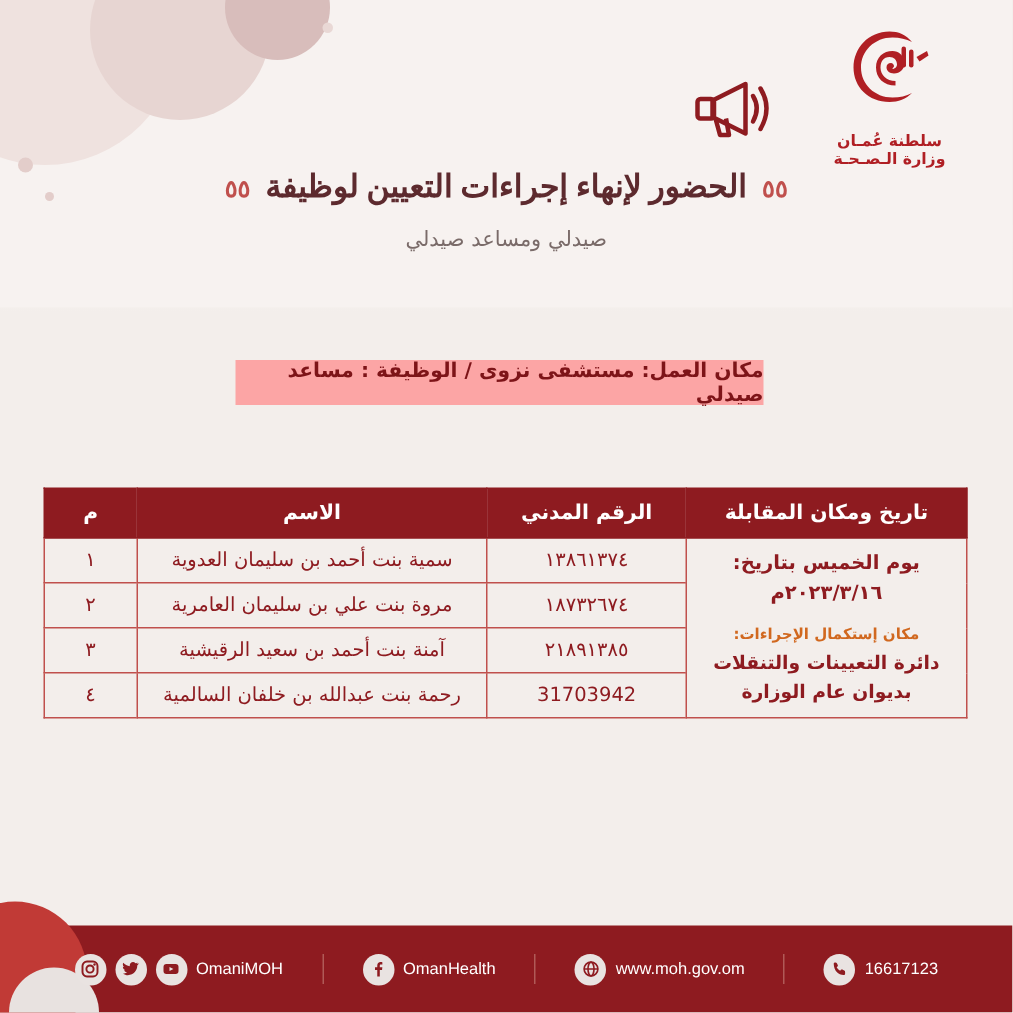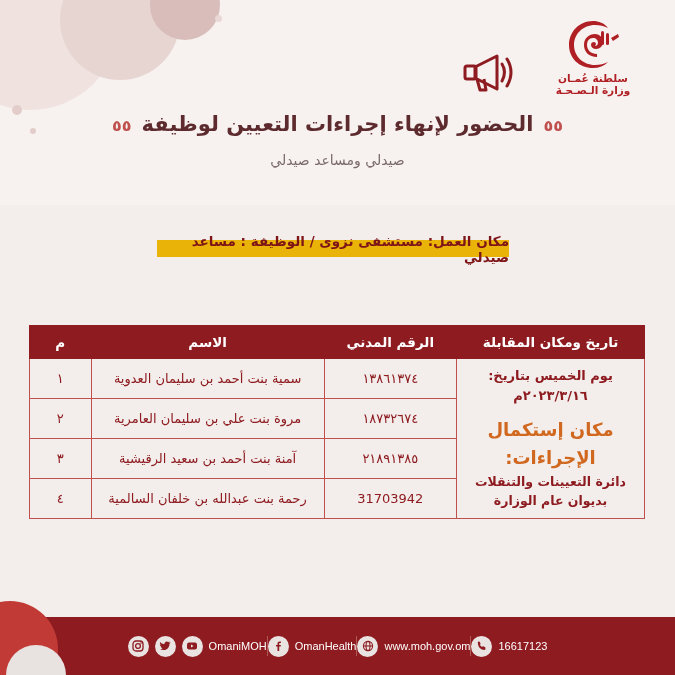--- a/index.html
+++ b/index.html
@@ -21,66 +21,66 @@
   .dot-sm{position:absolute;border-radius:50%;background:#e3cdca;}
   .d1{left:12px;top:105px;width:10px;height:10px;}
   .d2{left:30px;top:128px;width:6px;height:6px;}
   .d3{left:215px;top:15px;width:7px;height:7px;background:#e9d8d5;}
   .bandfade{position:absolute;left:0;top:150px;width:675px;height:60px;
     background:linear-gradient(to bottom,rgba(247,242,240,1),rgba(243,238,235,0));}
 
   
   .logo{position:absolute;right:28px;top:18px;width:108px;height:86px;text-align:center;}
   .logo svg{display:block;margin:0 auto;}
-  .logo .l1{font-size:10.5px;color:#b01f24;font-weight:bold;letter-spacing:1px;margin-top:0;}
+  .logo .l1{font-size:10.5px;color:#b01f24;font-weight:bold;letter-spacing:1px;margin-top:16px;}
   .logo .l2{font-size:10.5px;color:#b01f24;font-weight:bold;letter-spacing:1px;margin-top:0;}
 
   
   .announce{position:absolute;right:215px;top:45px;text-align:center;width:230px;}
   .announce .word{font-size:30px;font-weight:bold;color:#8e1b20;letter-spacing:6px;}
   .announce .date{font-size:13px;color:#8e1b20;letter-spacing:3px;margin-top:6px;}
   .mega{position:absolute;right:162px;top:48px;}
 
   
   .title-row{position:absolute;right:0;left:0;top:112px;text-align:center;}
-  .title{display:inline-block;font-size:21px;font-weight:bold;color:#5d2a2e;}
+  .title{display:inline-block;font-size:21px;font-weight:bold;color:#5d2a2e;font-family:Liberation Serif, serif;}
   .title .deco{color:#c0504d;font-size:16px;vertical-align:middle;margin:0 10px;}
   .subtitle{position:absolute;right:0;left:0;top:152px;text-align:center;font-size:14px;color:#7a6b69;}
 
   
-  .ybar{position:absolute;right:166px;top:240px;width:352px;height:17px;background:#eab308;
+  .ybar{position:absolute;right:166px;top:240px;width:352px;height:30px;background:#fca5a5;
         display:flex;align-items:center;justify-content:center;}
   .ybar span{font-size:13.5px;font-weight:bold;color:#7d1418;}
 
   
   .tbl{position:absolute;right:30px;top:325px;width:616px;border-collapse:collapse;}
   .tbl th{background:#8e1b20;color:#fff;font-size:13.5px;font-weight:bold;
           padding:8px 4px;border:1px solid #8e1b20;text-align:center;}
   .tbl td{border:1px solid #c0504d;color:#8e1b20;font-size:13px;padding:7px 4px;text-align:center;
           background:transparent;}
   .col-m{width:56px;}
   .col-name{width:238px;}
   .col-id{width:128px;}
   .col-place{width:186px;}
   .place-cell{vertical-align:top;padding:10px 8px 12px;line-height:1.55;margin-left:48px;}
   .place-cell .when{color:#8e1b20;font-weight:bold;font-size:13px;}
-  .place-cell .where-h{color:#d1681f;font-weight:bold;font-size:18px;margin-top:10px;}
+  .place-cell .where-h{color:#d1681f;font-weight:bold;font-size:10px;margin-top:10px;}
   .place-cell .where{color:#8e1b20;font-weight:bold;font-size:12.5px;}
 
   
   .pagenum{position:absolute;left:22px;top:606px;color:#8e1b20;font-size:13px;}
 
   
   .footer{position:absolute;left:0;bottom:0;width:675px;height:58px;background:#8e1b20;}
   .fblob{position:absolute;left:-38px;bottom:-22px;width:96px;height:96px;border-radius:50%;
          background:#c13a36;}
   .fblob2{position:absolute;left:6px;bottom:-30px;width:60px;height:60px;border-radius:50%;
          background:#e8e2e0;}
   .fitems{position:absolute;left:0;right:0;bottom:0;height:58px;display:flex;align-items:center;
-          justify-content:center;direction:ltr;}
+          justify-content:center;gap:26px;direction:ltr;}
   .fgroup{display:flex;align-items:center;gap:6px;}
   .fgroup .txt{color:#fff;font-size:11px;font-family:"Liberation Sans",sans-serif;}
   .cic{width:21px;height:21px;border-radius:50%;background:#e9e3e1;display:flex;align-items:center;
        justify-content:center;}
   .cic svg{display:block;}
   .divider{width:1px;height:20px;background:#b05a57;}
 </style>
 </head>
 <body>
 

